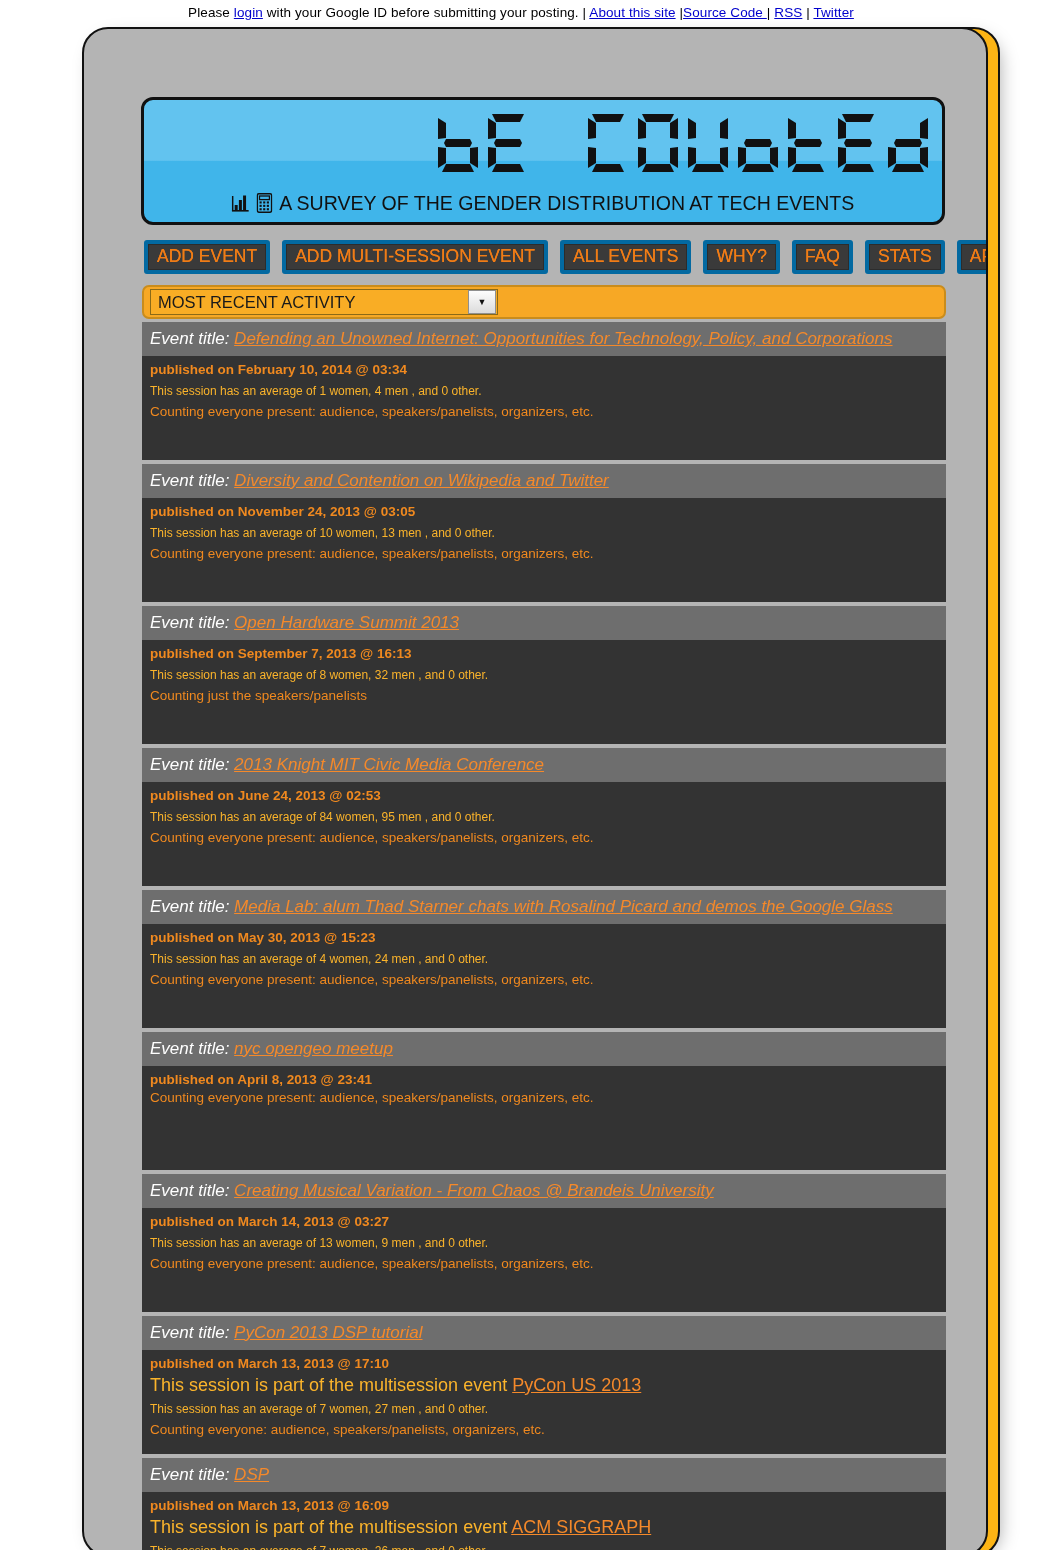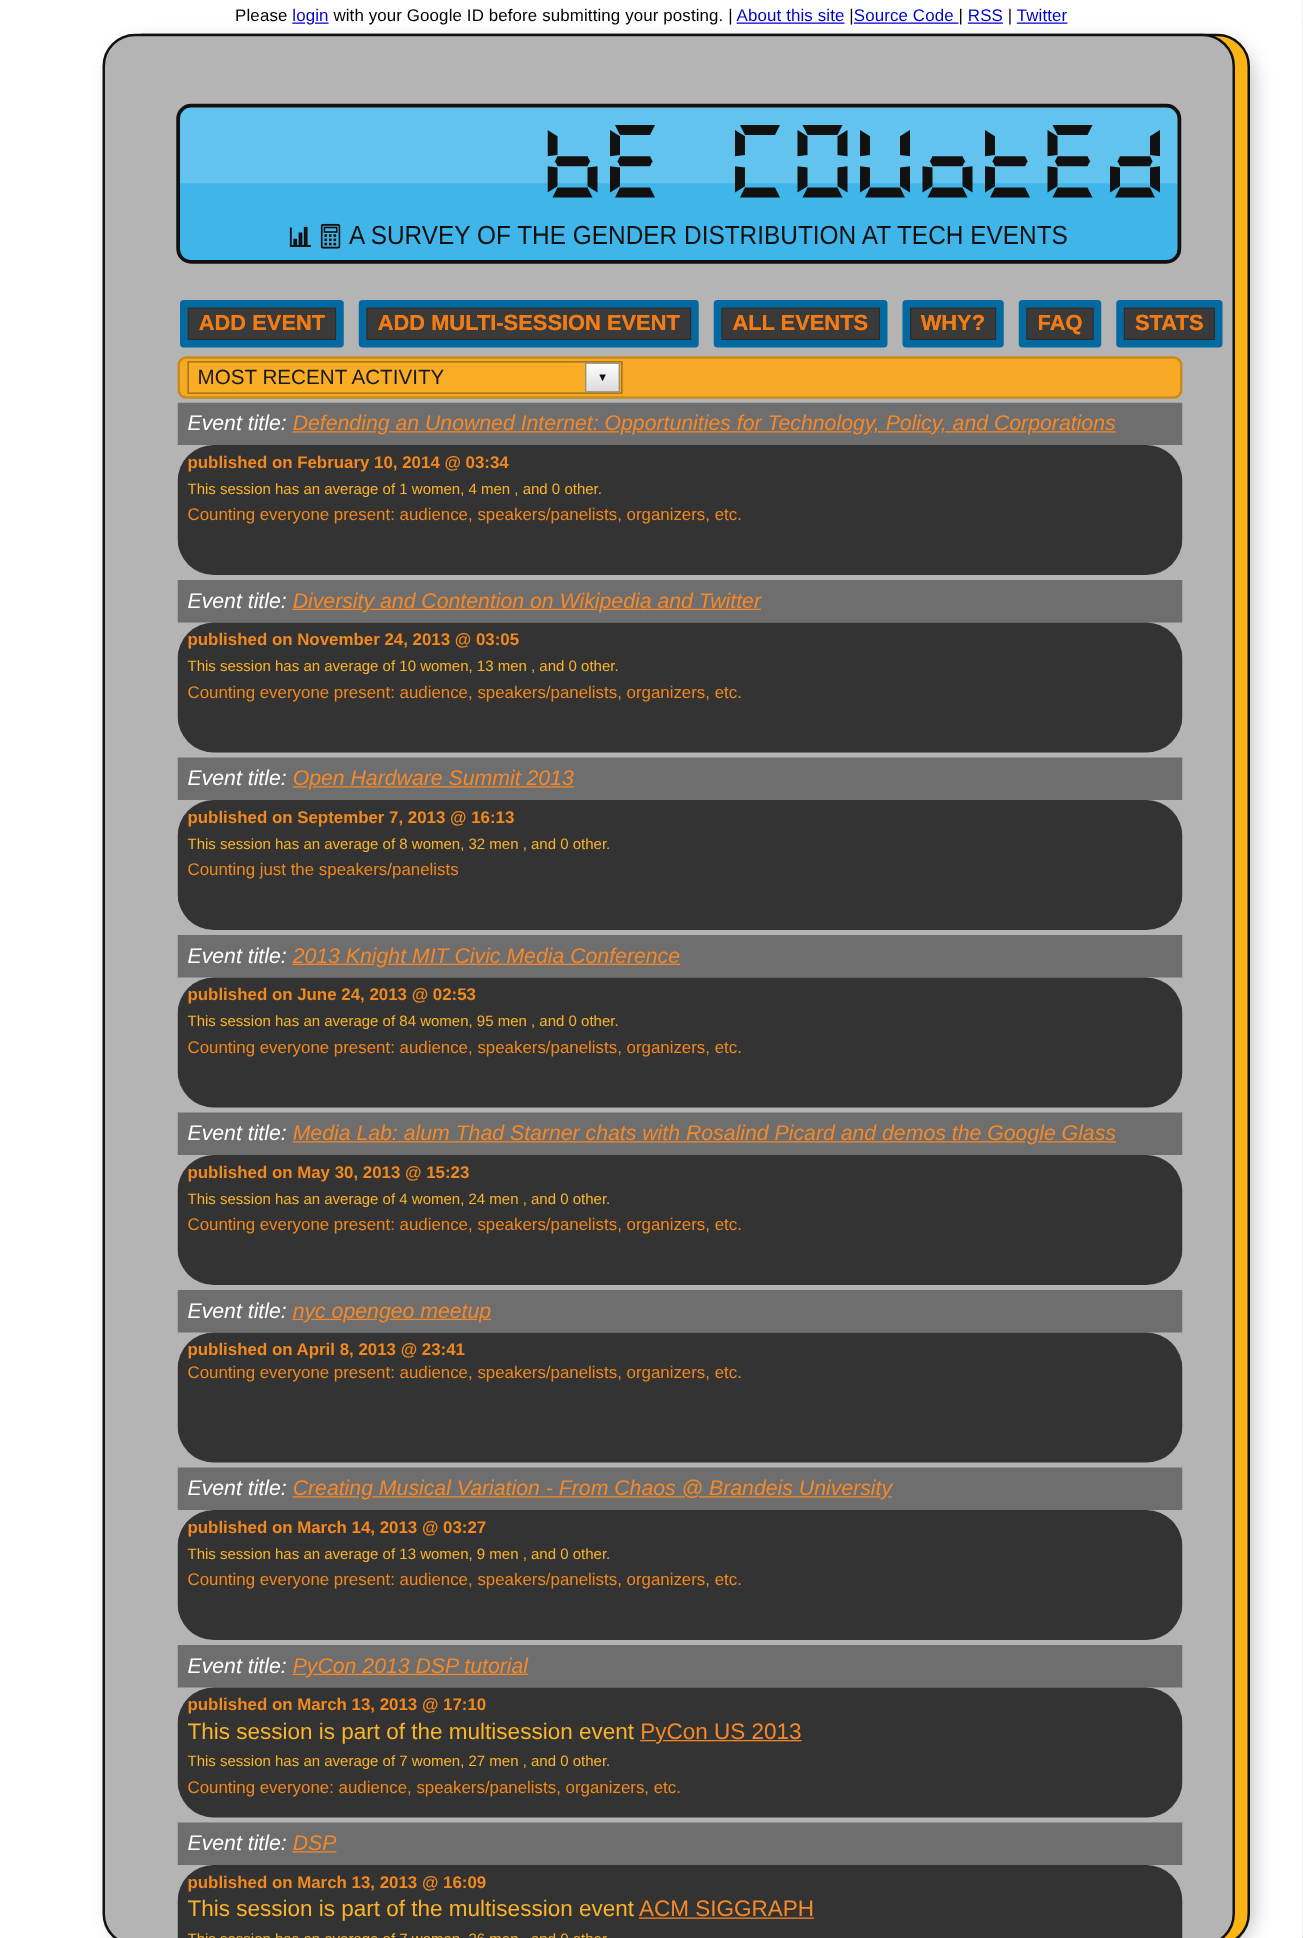--- a/index.html
+++ b/index.html
@@ -52,21 +52,21 @@
     width:906px; height:1530px;
     border-radius:26px;
     background:#b4b4b4;
     border:2px solid #111;
     overflow:hidden;
   }
 
   
   .lcd {
     position:absolute;
-    left:57px; top:54px;
+    left:57px; top:68px;
     width:804px; height:128px;
     border-radius:12px;
     border:3px solid #111;
     background:linear-gradient(to bottom,#62c3ef 0%, #62c3ef 49.5%, #40b5ea 50%, #40b5ea 100%);
     overflow:hidden;
   }
   .lcd-title {
     position:absolute;
     right:14px; top:12px;
     height:62px;
@@ -91,25 +91,25 @@
   .navrow {
     position:absolute;
     left:60px; top:211px;
     width:800px;
     display:flex;
     gap:12px;
     align-items:center;
   }
   .navbtn {
     background:#3a3a3a;
-    border:6px solid #0369a1;
+    border:4px solid #0369a1;
     border-radius:3px;
     color:#f07c16;
     font-size:17.5px;
-    font-weight:700;
+    font-weight:400;
     padding:3px 9px 4px 9px;
     line-height:19px;
     white-space:nowrap;
     cursor:pointer;
     text-shadow:0 0 0 #f07c16;
     box-shadow:inset 0 0 0 1px #2c2c2c;
   }
 
   
   .selectbar {
@@ -166,21 +166,20 @@
   }
   .ev-head .lbl { color:#ffffff; }
   .ev-head a {
     color:#f5892a;
     text-decoration:underline;
   }
   .ev-body {
     background:#333333;
     padding:5px 8px 6px 8px;
     min-height:104px;
-    border-radius:29px;
   }
   .ev-pub {
     color:#f0891f;
     font-size:13.5px;
     font-weight:700;
     line-height:18px;
   }
   .ev-multi {
     color:#fbb42b;
     font-size:18px;

